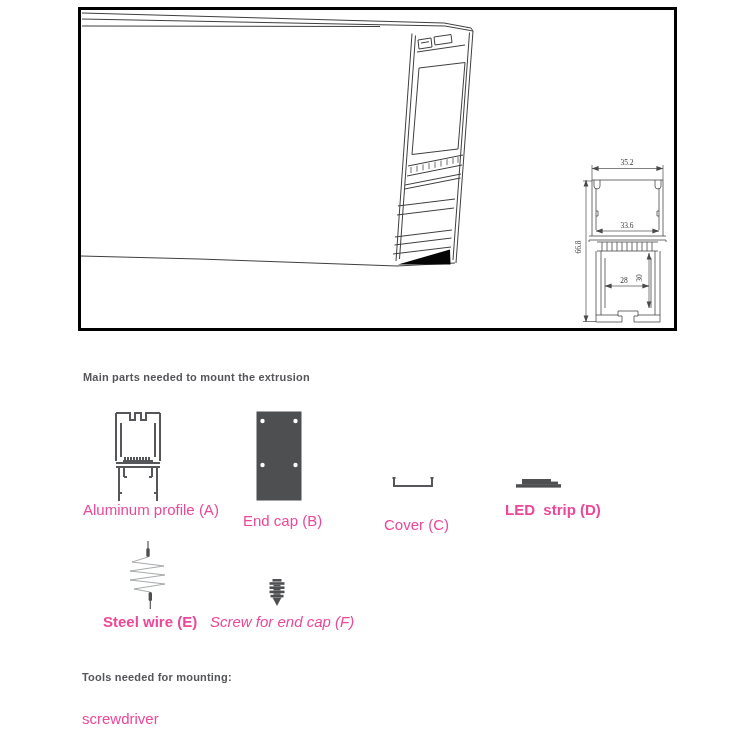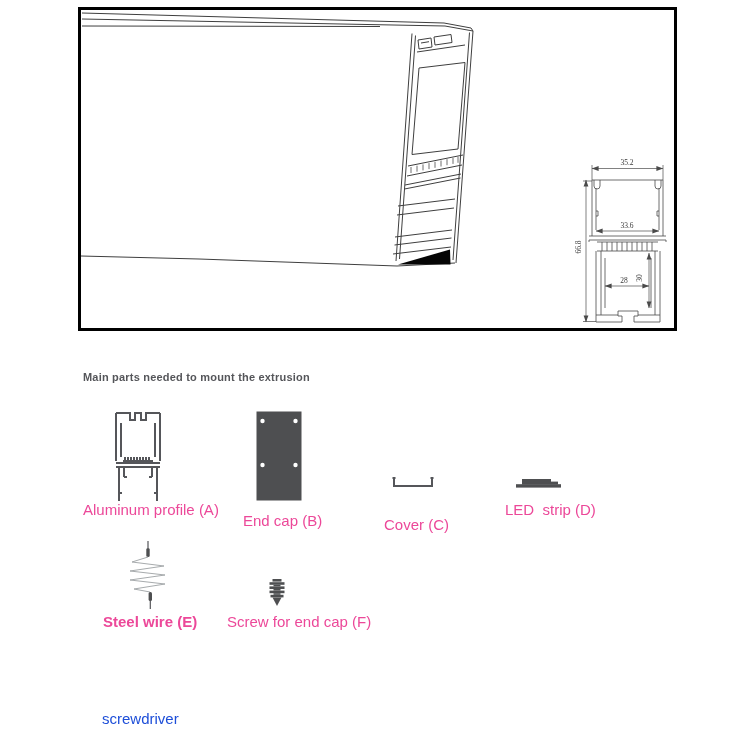--- a/index.html
+++ b/index.html
@@ -13,21 +13,21 @@
   }
   .drawing-panel svg{display:block;}
   .sec-heading{
     position:absolute;font-size:11px;font-weight:700;color:#55565a;
     letter-spacing:.2px;white-space:pre;
   }
   .part-label{
     position:absolute;font-size:15px;color:#ec4899;white-space:pre;
   }
   .body-text{
-    position:absolute;font-size:15px;color:#1d4ed8;white-space:pre;margin-left:20px;
+    position:absolute;font-size:15px;color:#ec4899;white-space:pre;
   }
   .part-icon{position:absolute;}
   .cad-line{stroke:#3f3f3f;stroke-width:1;fill:none;}
   .cad-thin{stroke:#4a4a4a;stroke-width:0.8;fill:none;}
   .dim-line{stroke:#4a4a4a;stroke-width:0.7;fill:none;}
   .dim-text{font-family:"Liberation Serif",serif;font-size:7.5px;fill:#3a3a3a;}
   .outline-icon{stroke:#55565a;stroke-width:2;fill:none;}
 </style>
 </head>
 <body>
@@ -147,21 +147,21 @@
 
   <svg class="part-icon" style="left:515px;top:476px;" width="48" height="13" viewBox="0 0 48 13">
     <rect x="1" y="8.2" width="45" height="3.4" fill="#4e4f51"></rect>
     <rect x="7" y="3" width="29" height="5.6" fill="#4e4f51"></rect>
     <rect x="36" y="5.6" width="7" height="3" fill="#4e4f51"></rect>
   </svg>
 
   <div class="part-label" style="left:83px;top:501px;">Aluminum profile (A)</div>
   <div class="part-label" style="left:243px;top:512px;">End cap (B)</div>
   <div class="part-label" style="left:384px;top:501px;margin-top:15px;">Cover (C)</div>
-  <div class="part-label" style="left:505px;top:501px;">LED  strip (D)</div>
+  <div class="part-label" style="left:505px;top:501px;font-weight:bold;">LED  strip (D)</div>
 
   <svg class="part-icon" style="left:124px;top:541px;" width="46" height="72" viewBox="0 0 46 72">
     <path d="M24,0 V7" stroke="#55565a" stroke-width="1.2" fill="none"></path>
     <rect x="22.3" y="7" width="3.4" height="9" rx="1.5" fill="#4e4f51"></rect>
     <polyline points="24,16 8,21 40,25 6,30 41,34 6,39 41,43 10,48 26,51" stroke="#a7abad" stroke-width="1" fill="none"></polyline>
     <rect x="24.6" y="51" width="3.4" height="9" rx="1.5" fill="#4e4f51"></rect>
     <path d="M26.3,60 V68" stroke="#55565a" stroke-width="1.2" fill="none"></path>
   </svg>
 
   <svg class="part-icon" style="left:268px;top:579px;" width="18" height="28" viewBox="0 0 18 28">
@@ -170,18 +170,19 @@
     <rect x="5.5" y="5.8" width="7" height="1.6" fill="#4e4f51"></rect>
     <rect x="1.5" y="7.4" width="15" height="2.6" fill="#4e4f51"></rect>
     <rect x="5.5" y="10" width="7" height="1.6" fill="#4e4f51"></rect>
     <rect x="1.5" y="11.6" width="15" height="2.6" fill="#4e4f51"></rect>
     <rect x="5.5" y="14.2" width="7" height="1.6" fill="#4e4f51"></rect>
     <rect x="2.5" y="15.8" width="13" height="2.6" fill="#4e4f51"></rect>
     <polygon points="4.5,18.4 13.5,18.4 9,27" fill="#4e4f51"></polygon>
   </svg>
 
   <div class="part-label" style="left:103px;top:613px;font-weight:bold;">Steel wire (E)</div>
-  <div class="part-label" style="left:227px;top:613px;">Screw for end cap (F)</div>
+  <div class="part-label" style="left:210px;top:613px;font-style:italic;">Screw for end cap (F)</div>
 
+  <div class="sec-heading" style="left:82px;top:671px;">Tools needed for mounting:</div>
 
   <div class="body-text" style="left:82px;top:710px;">screwdriver</div>
 
 </div>
 
 </body></html>

